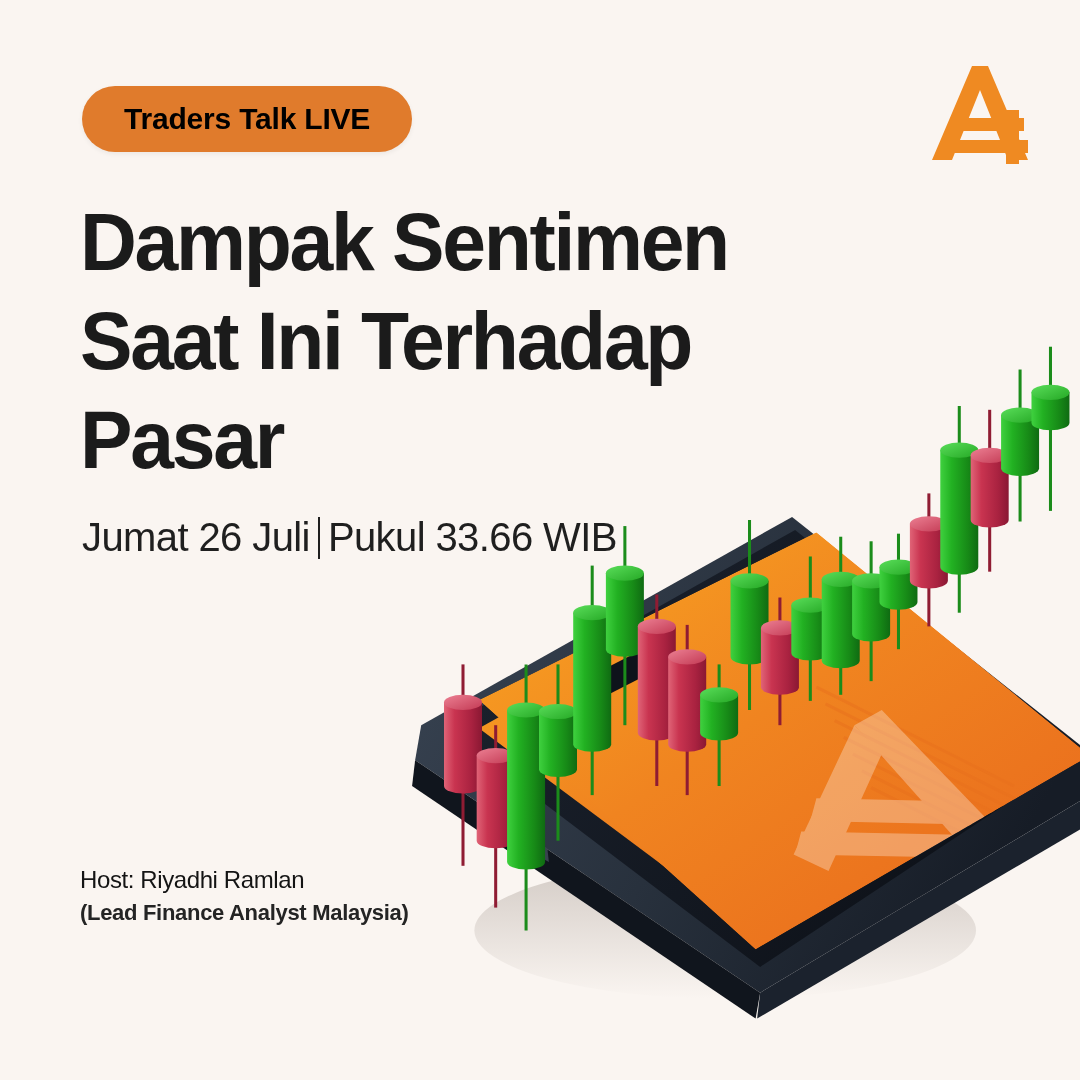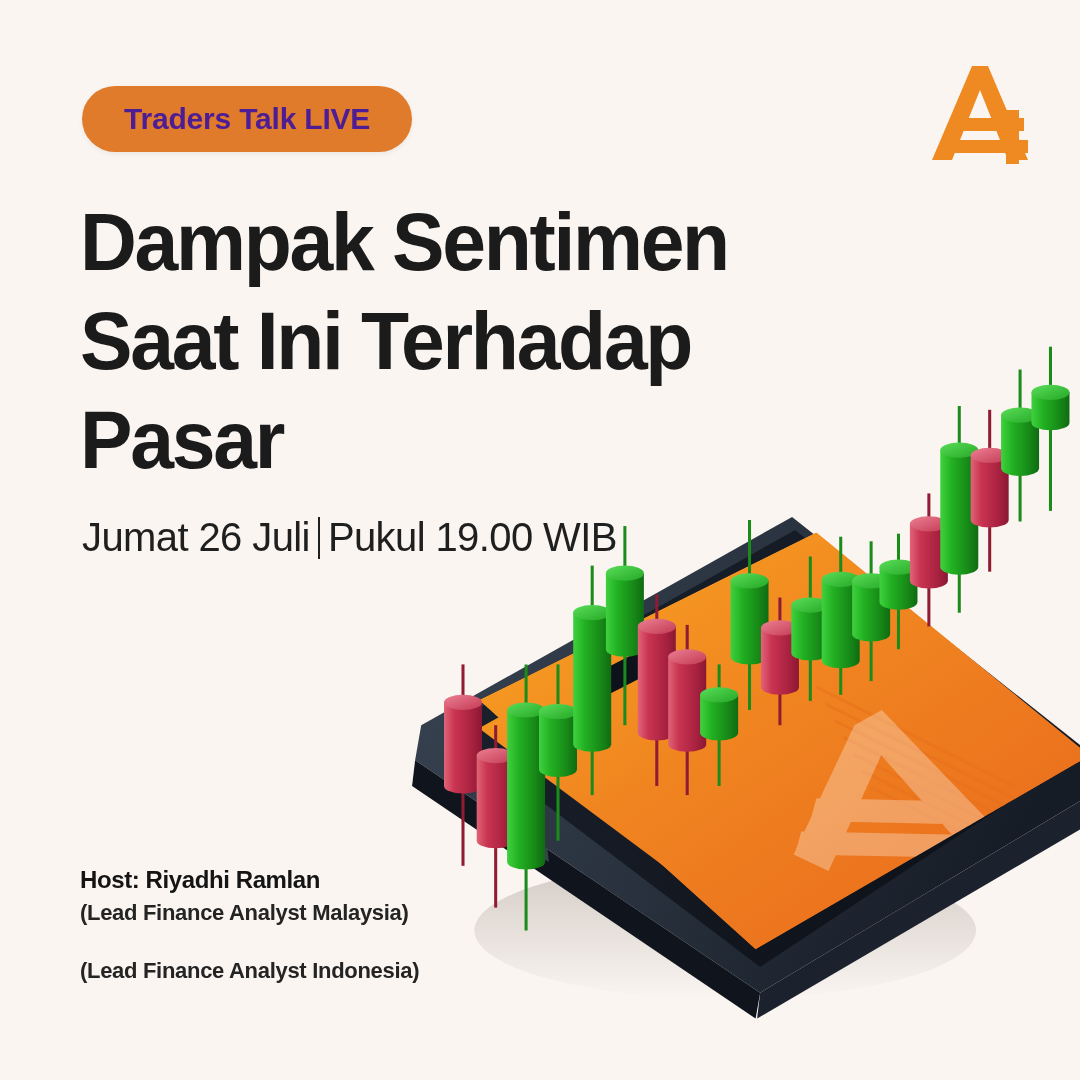--- a/index.html
+++ b/index.html
@@ -26,21 +26,21 @@
   
   .badge{
     position:absolute; left:82px; top:86px;
     height:66px; padding:0 42px;
     border-radius:33px;
     background:#e07b2c;
     display:flex; align-items:center; justify-content:center;
     box-shadow:0 2px 5px rgba(0,0,0,.06);
   }
   .badge-label{
-    color:#4c1d95; font-size:30px; font-weight:bold;
+    color:#000000; font-size:30px; font-weight:bold;
     letter-spacing:-0.2px; white-space:nowrap;
   }
 
   
   .headline{
     position:absolute; left:80px; top:192px;
     width:720px;
     color:#1b1b1b;
     font-size:82px;
     font-weight:bold;
@@ -63,21 +63,21 @@
     justify-content:center;
   }
   .date-sep{
     display:inline-block;width:2px;height:42px;background:#1f1f1f;
   }
 
   
   .credits{position:absolute;left:80px;top:865px;width:470px;}
   .credit-block{margin-bottom:30px;}
   .credit-name{
-    color:#141414;font-size:24px;font-weight:bold;
+    color:#141414;font-size:24px;font-weight:normal;
     letter-spacing:-0.4px;line-height:1.28;
   }
   .credit-role{
     color:#242424;font-size:22px;font-weight:bold;
     letter-spacing:-0.3px;line-height:1.3;margin-top:3px;
   }
 
   
   .illus{
     position:absolute; left:330px; top:330px;
@@ -107,21 +107,21 @@
 
   <div class="headline">
     <span>Dampak Sentimen</span>
     <span>Saat Ini Terhadap</span>
     <span>Pasar</span>
   </div>
 
   <div class="dateline">
     <span>Jumat 26 Juli</span>
     <span class="date-sep"></span>
-    <span>Pukul 19.00 WIB</span>
+    <span>Pukul 33.66 WIB</span>
   </div>
 
   <div class="illus">
     <svg viewBox="0 0 1000 1000" aria-hidden="true">
       <defs>
         <linearGradient id="scr" x1="0" y1="0" x2="1" y2="1">
           <stop offset="0%" stop-color="#f9a622"></stop>
           <stop offset="45%" stop-color="#f08420"></stop>
           <stop offset="100%" stop-color="#e8661c"></stop>
         </linearGradient>
@@ -304,17 +304,16 @@
         </g>
     </svg>
   </div>
 
   <div class="credits">
     <div class="credit-block">
       <div class="credit-name">Host: Riyadhi Ramlan</div>
       <div class="credit-role">(Lead Finance Analyst Malaysia)</div>
     </div>
     <div class="credit-block">
-      <div class="credit-role">(Lead Finance Analyst Indonesia)</div>
     </div>
   </div>
 
 </div>
 
 </body></html>

